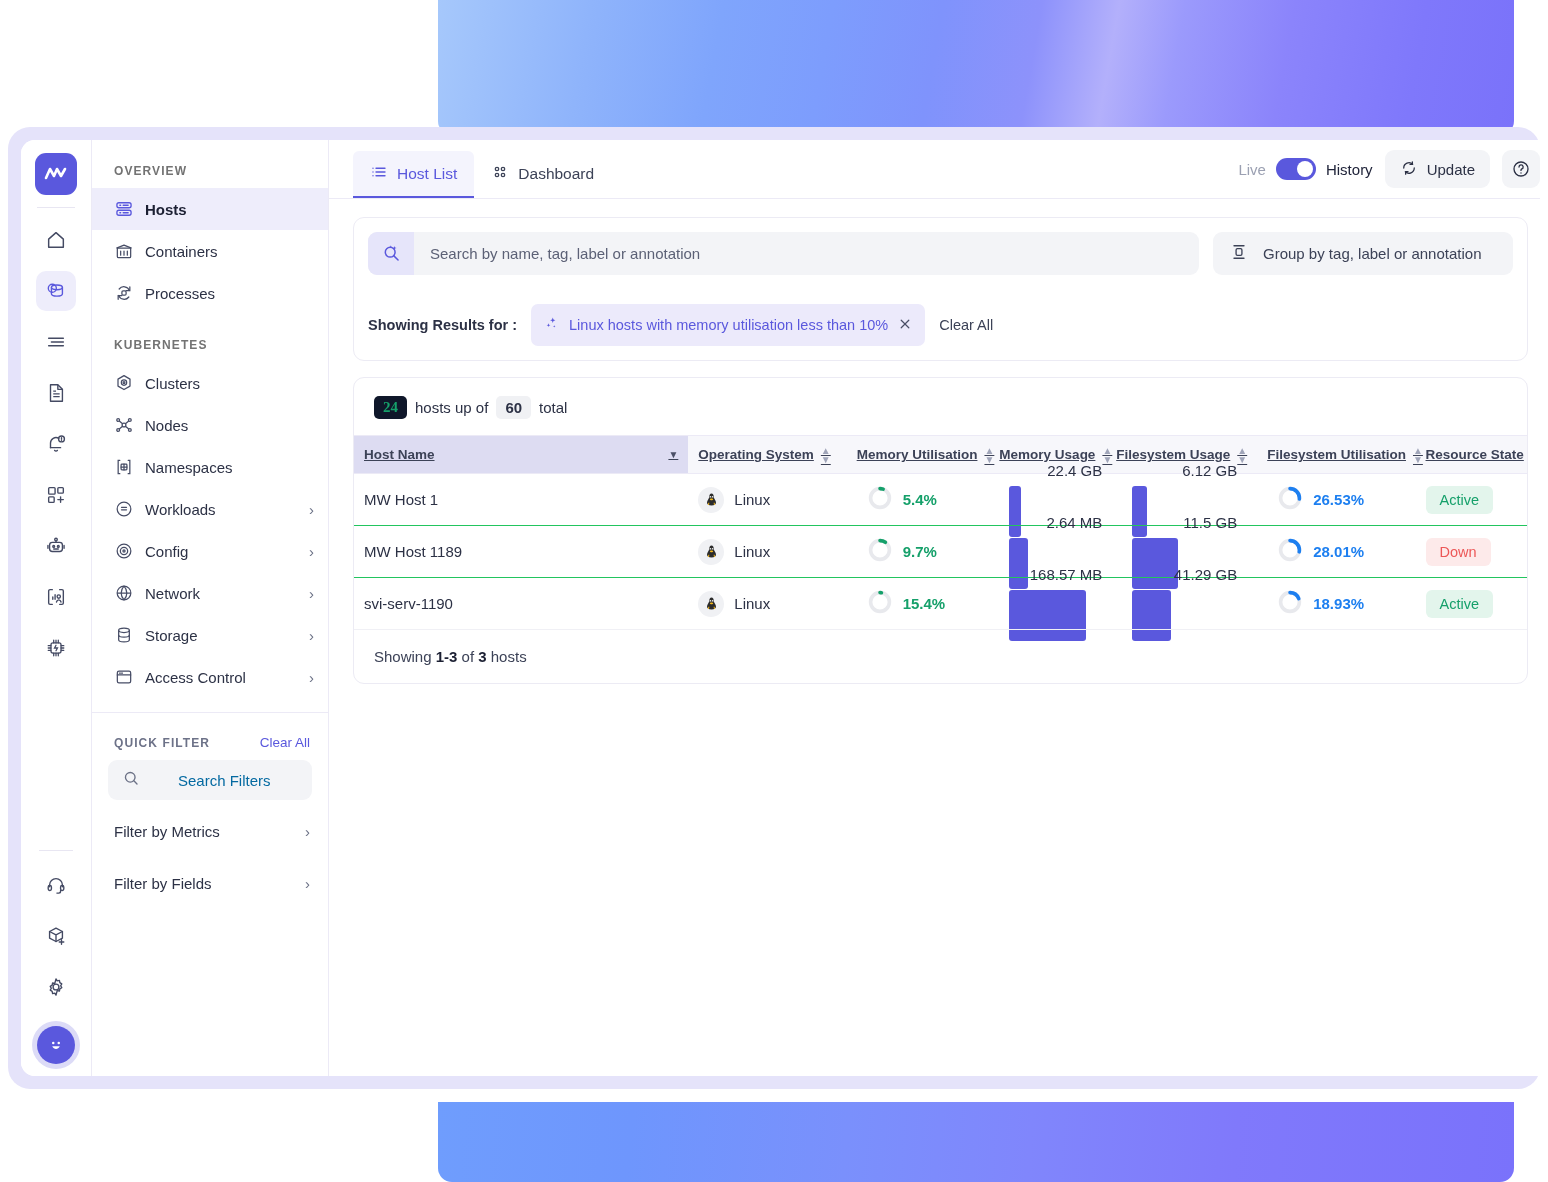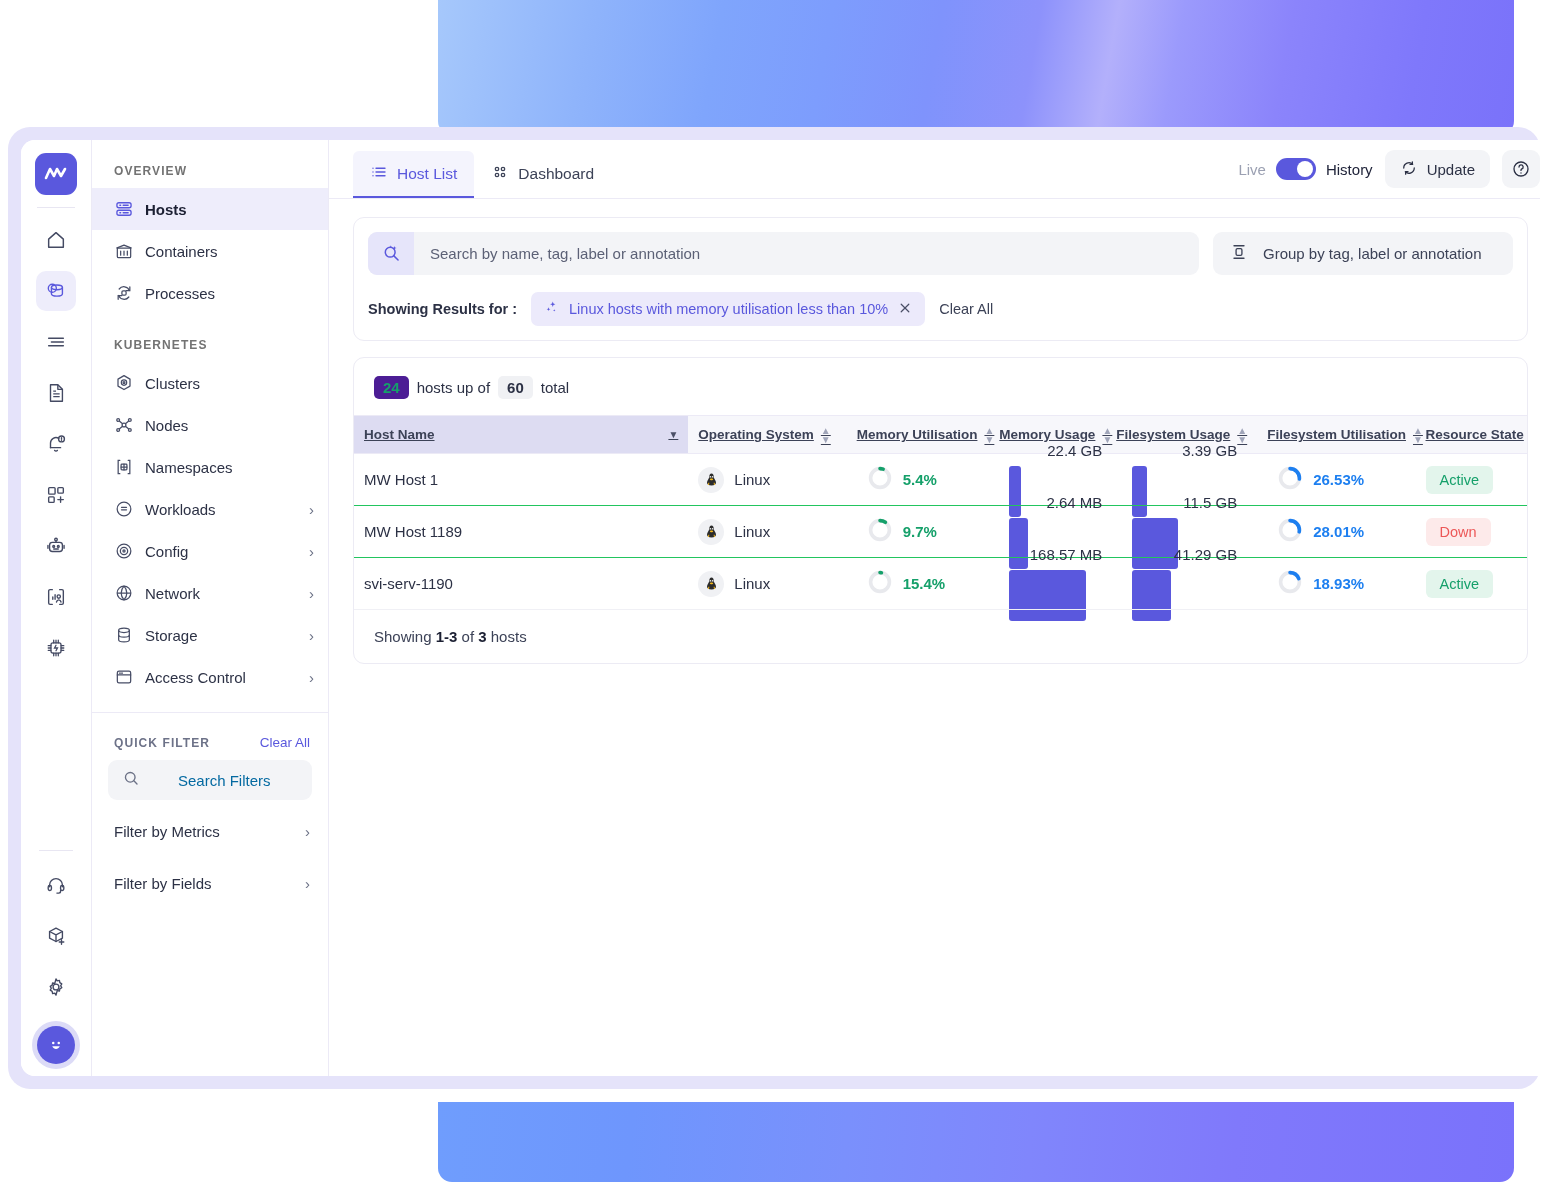--- a/index.html
+++ b/index.html
@@ -179,43 +179,43 @@
     width: 46px; height: 43px; background: #e6e5fa;
     display: flex; align-items: center; justify-content: center; color: #5a58dd;
     flex: 0 0 46px;
   }
   .search-ph { font-size: 15px; color: #5c6176; padding-left: 16px; }
   .group-box {
     flex: 0 0 300px; height: 43px; border-radius: 9px; background: #f3f4f7;
     display: flex; align-items: center; gap: 14px; padding-left: 16px;
     font-size: 15px; color: #3c4257;
   }
-  .chips-row { display: flex; align-items: center; gap: 14px; margin-top: 17px; }
+  .chips-row { display: flex; align-items: center; gap: 14px; margin-top: 29px; }
   .chips-label { font-size: 14.5px; font-weight: bold; color: #2c3145; }
   .chip {
     display: flex; align-items: center; gap: 10px;
-    height: 34px; padding: 0 13px; border-radius: 7px;
+    height: 42px; padding: 0 13px; border-radius: 7px;
     background: #eceafb; color: #5a58dd; font-size: 14.5px;
   }
   .chip-x { font-size: 15px; color: #4a4f66; }
   .clear-all-link { font-size: 14.5px; color: #3c4257; }
 
   
   #table-card {
     margin: 16px 12px 0 24px;
     border: 1px solid #ecebf4; border-radius: 11px;
     background: #fff; overflow: hidden;
   }
   .count-row {
     display: flex; align-items: center; gap: 8px;
     padding: 18px 20px 16px 20px; font-size: 15px; color: #2c3145;
   }
   .badge-green {
-    background: #4c1d95; color: #15a06a; font-weight: bold;
-    border-radius: 5px; padding: 3px 9px; font-size: 15px;
+    background: #0f172a; color: #15a06a; font-weight: bold;
+    border-radius: 5px; padding: 3px 9px; font-size: 15px; font-family: Liberation Serif, serif;
   }
   .badge-grey {
     background: #f0f1f4; color: #2c3145; font-weight: bold;
     border-radius: 5px; padding: 3px 9px; font-size: 15px;
   }
   table { width: 100%; border-collapse: collapse; table-layout: fixed; }
   thead th {
     background: #f7f7fb; height: 38px;
     font-size: 13.5px; font-weight: bold; color: #3c4257;
     text-align: left; padding: 0 10px; white-space: nowrap;
@@ -732,21 +732,21 @@
                 <td>
                   <span class="util-cell">
                     <span><svg width="26" height="26" viewBox="0 0 26 26">
                         <circle cx="13" cy="13" r="9.4" fill="none" stroke="#e8e9ed" stroke-width="3.6"></circle>
                         <circle cx="13" cy="13" r="9.4" fill="none" stroke="#15a06a" stroke-width="3.6" stroke-linecap="round" stroke-dasharray="3.1893448619243583 55.87259702556375" transform="rotate(-90 13 13)"></circle>
                       </svg></span>
                     <span class="util-val util-green">5.4%</span>
                   </span>
                 </td>
                 <td class="usage-cell"><span class="usage-val">22.4 GB</span><span class="usage-bar"><i style="width:13%"></i></span></td>
-                <td class="usage-cell"><span class="usage-val">3.39 GB</span><span class="usage-bar"><i style="width:14%"></i></span></td>
+                <td class="usage-cell"><span class="usage-val">6.12 GB</span><span class="usage-bar"><i style="width:14%"></i></span></td>
                 <td>
                   <span class="util-cell">
                     <span><svg width="26" height="26" viewBox="0 0 26 26">
                         <circle cx="13" cy="13" r="9.4" fill="none" stroke="#e8e9ed" stroke-width="3.6"></circle>
                         <circle cx="13" cy="13" r="9.4" fill="none" stroke="#1d7ff0" stroke-width="3.6" stroke-linecap="round" stroke-dasharray="15.669133182750597 43.39280870473751" transform="rotate(-90 13 13)"></circle>
                       </svg></span>
                     <span class="util-val util-blue">26.53%</span>
                   </span>
                 </td>
                 <td><span class="state-pill state-active">Active</span></td>

